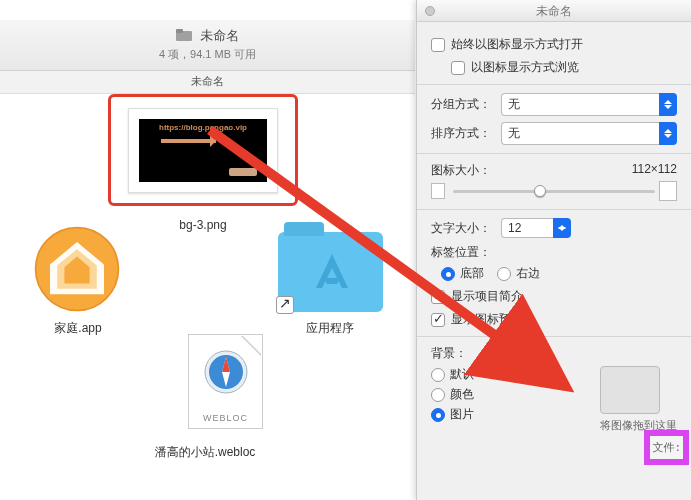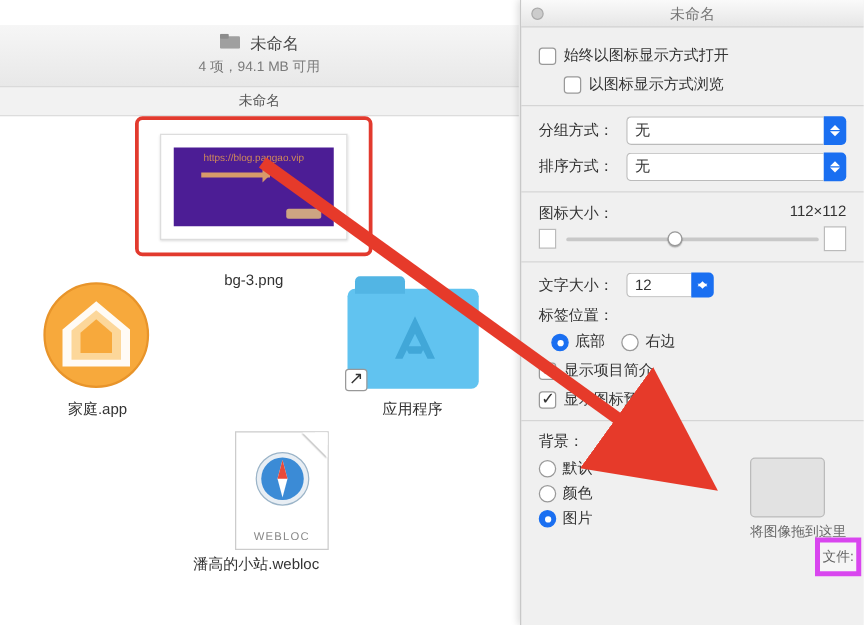--- a/index.html
+++ b/index.html
@@ -8,21 +8,21 @@
 .finder { position: absolute; left: 0; top: 20px; width: 415px; height: 480px; background: #fff; }
 .titlebar { background: linear-gradient(#f6f6f6,#e8e8e8); border-bottom: 1px solid #d0d0d0; text-align: center; padding: 6px 0 2px; }
 .titlebar .folder-icon { display: inline-block; vertical-align: middle; margin-right: 4px; }
 .titlebar .title { font-size: 13px; color: #4a4a4a; vertical-align: middle; }
 .subtitle { font-size: 11px; color: #7a7a7a; padding: 2px 0 6px; }
 .path { font-size: 11px; color: #555; padding: 3px 0 4px; background:#f2f2f2; border-bottom:1px solid #ddd;}
 .canvas { position: relative; height: 400px; }
 
 .sel { position: absolute; border: 3px solid #e23a2e; border-radius: 6px; }
 .thumb { position: absolute; background: #fff; border: 1px solid #ddd; box-shadow: 0 1px 2px rgba(0,0,0,.15); }
-.thumb .inner { margin: 10px; height: calc(100% - 20px); background: #4c1d95; position: relative; }
+.thumb .inner { margin: 10px; height: calc(100% - 20px); background: #000000; position: relative; font-weight: bold; }
 .thumb .url { position:absolute; top:4px; left:0; right:0; text-align:center; font-size:8px; color:#d08a5a; }
 .thumb .arrow { position:absolute; top:20px; left:22px; width:55px; height:4px; background:#d89a6a; }
 .thumb .arrow:after { content:""; position:absolute; right:-6px; top:-4px; border:6px solid transparent; border-left-color:#d89a6a; }
 .thumb .btn { position:absolute; bottom:6px; right:10px; width:28px; height:8px; background:#cda582; border-radius:2px; }
 
 .filename { position:absolute; font-size:12px; color:#333; text-align:center; width:140px; }
 .filename .dim { color:#8a8a8a; font-size:11px; }
 
 .home-icon { position:absolute; }
 .home-icon svg { width:90px; height:90px; }
@@ -73,21 +73,21 @@
 
 .radio { width:14px; height:14px; border:1px solid #999; border-radius:50%; background:#fff; margin-right:5px; display:inline-block; vertical-align:middle; position:relative; }
 .radio.checked:after { content:""; position:absolute; left:3px; top:3px; width:6px; height:6px; border-radius:50%; background:#333; }
 .radio.blue.checked { background:#1a6ff1; border-color:#1a6ff1; }
 .radio.blue.checked:after { left:4px; top:4px; width:5px; height:5px; background:#fff; }
 
 .bg-well { width:60px; height:48px; background:#e2e2e2; border:1px solid #bbb; border-radius:4px; }
 .bg-section { display:flex; gap:20px; }
 .bg-opts { flex:1; }
 .bg-hint { font-size:11px; color:#666; text-align:center; margin-top:4px; }
-.sideitem { position:absolute; right:2px; font-size:11px; color:#666; background:#f5f5f5; padding:4px 2px; border:4px solid #d946ef; }
+.sideitem { position:absolute; right:2px; font-size:11px; color:#666; background:#f5f5f5; padding:4px 2px; border:6px solid #d946ef;font-family:Liberation Mono, monospace; }
 
 
 .big-arrow { position:absolute; left:200px; top:120px; width:380px; height:280px; pointer-events:none; }
 </style>
 </head>
 <body>
 
 <div class="finder">
   <div class="titlebar">
     <span class="folder-icon">
@@ -133,21 +133,21 @@
 
     <div class="apps-folder" style="left:278px; top:138px;">
       <div class="folder"></div>
       <svg class="mark" width="44" height="44">
           <path d="M22 4 L38 38 L32 38 L22 18 L12 38 L6 38 Z M14 28 L30 28 L27 34 L17 34 Z" fill="#41a7d8"></path>
         </svg>
       <div class="alias"></div>
     </div>
     <div class="filename" style="left:260px; top:226px;">应用程序</div>
 
-    <div class="webloc" style="left:168px; top:252px;padding-left:20px;">
+    <div class="webloc" style="left:168px; top:240px;padding-left:20px;">
       <div class="page">
         <svg class="compass" width="46" height="46">
           <circle cx="23" cy="23" r="21" fill="#e8eef4" stroke="#9bb4c8"></circle>
           <circle cx="23" cy="23" r="17" fill="#3b8bd6"></circle>
           <path d="M23 8 L27 23 L23 38 L19 23 Z" fill="#fff"></path>
           <path d="M23 8 L27 23 L19 23 Z" fill="#e84a3a"></path>
         </svg>
         <div class="tag">WEBLOC</div>
       </div>
     </div>

